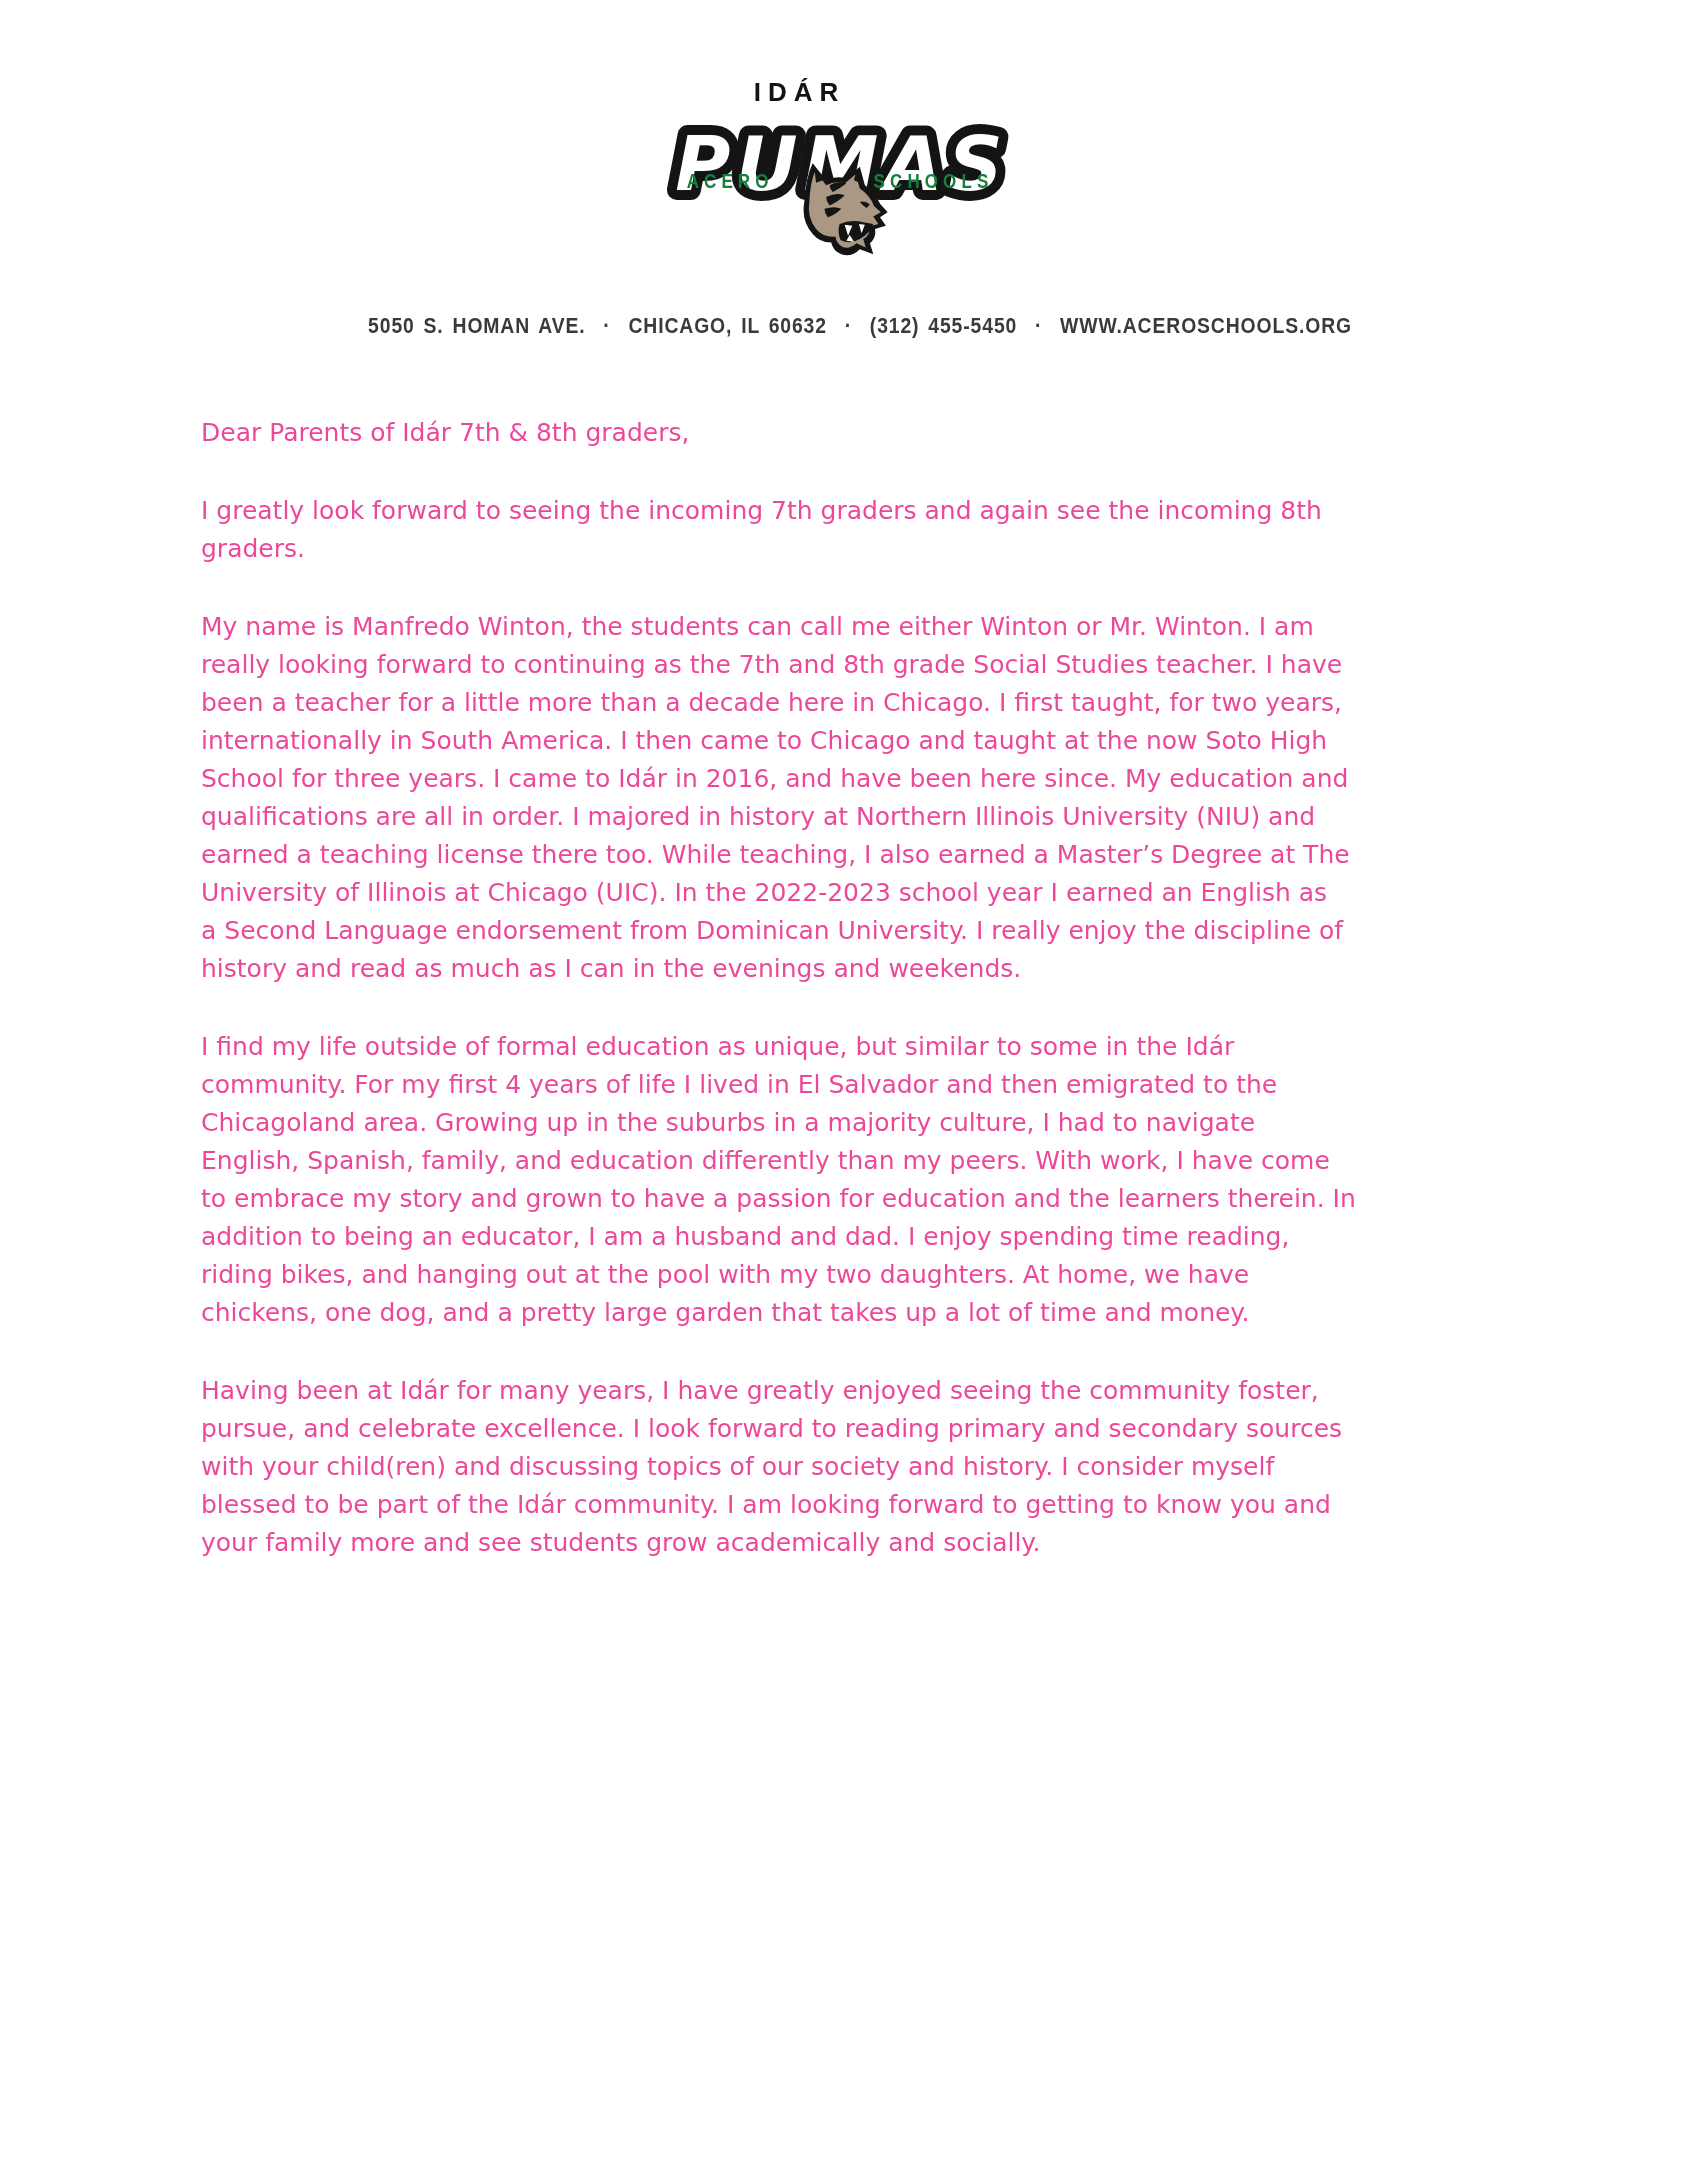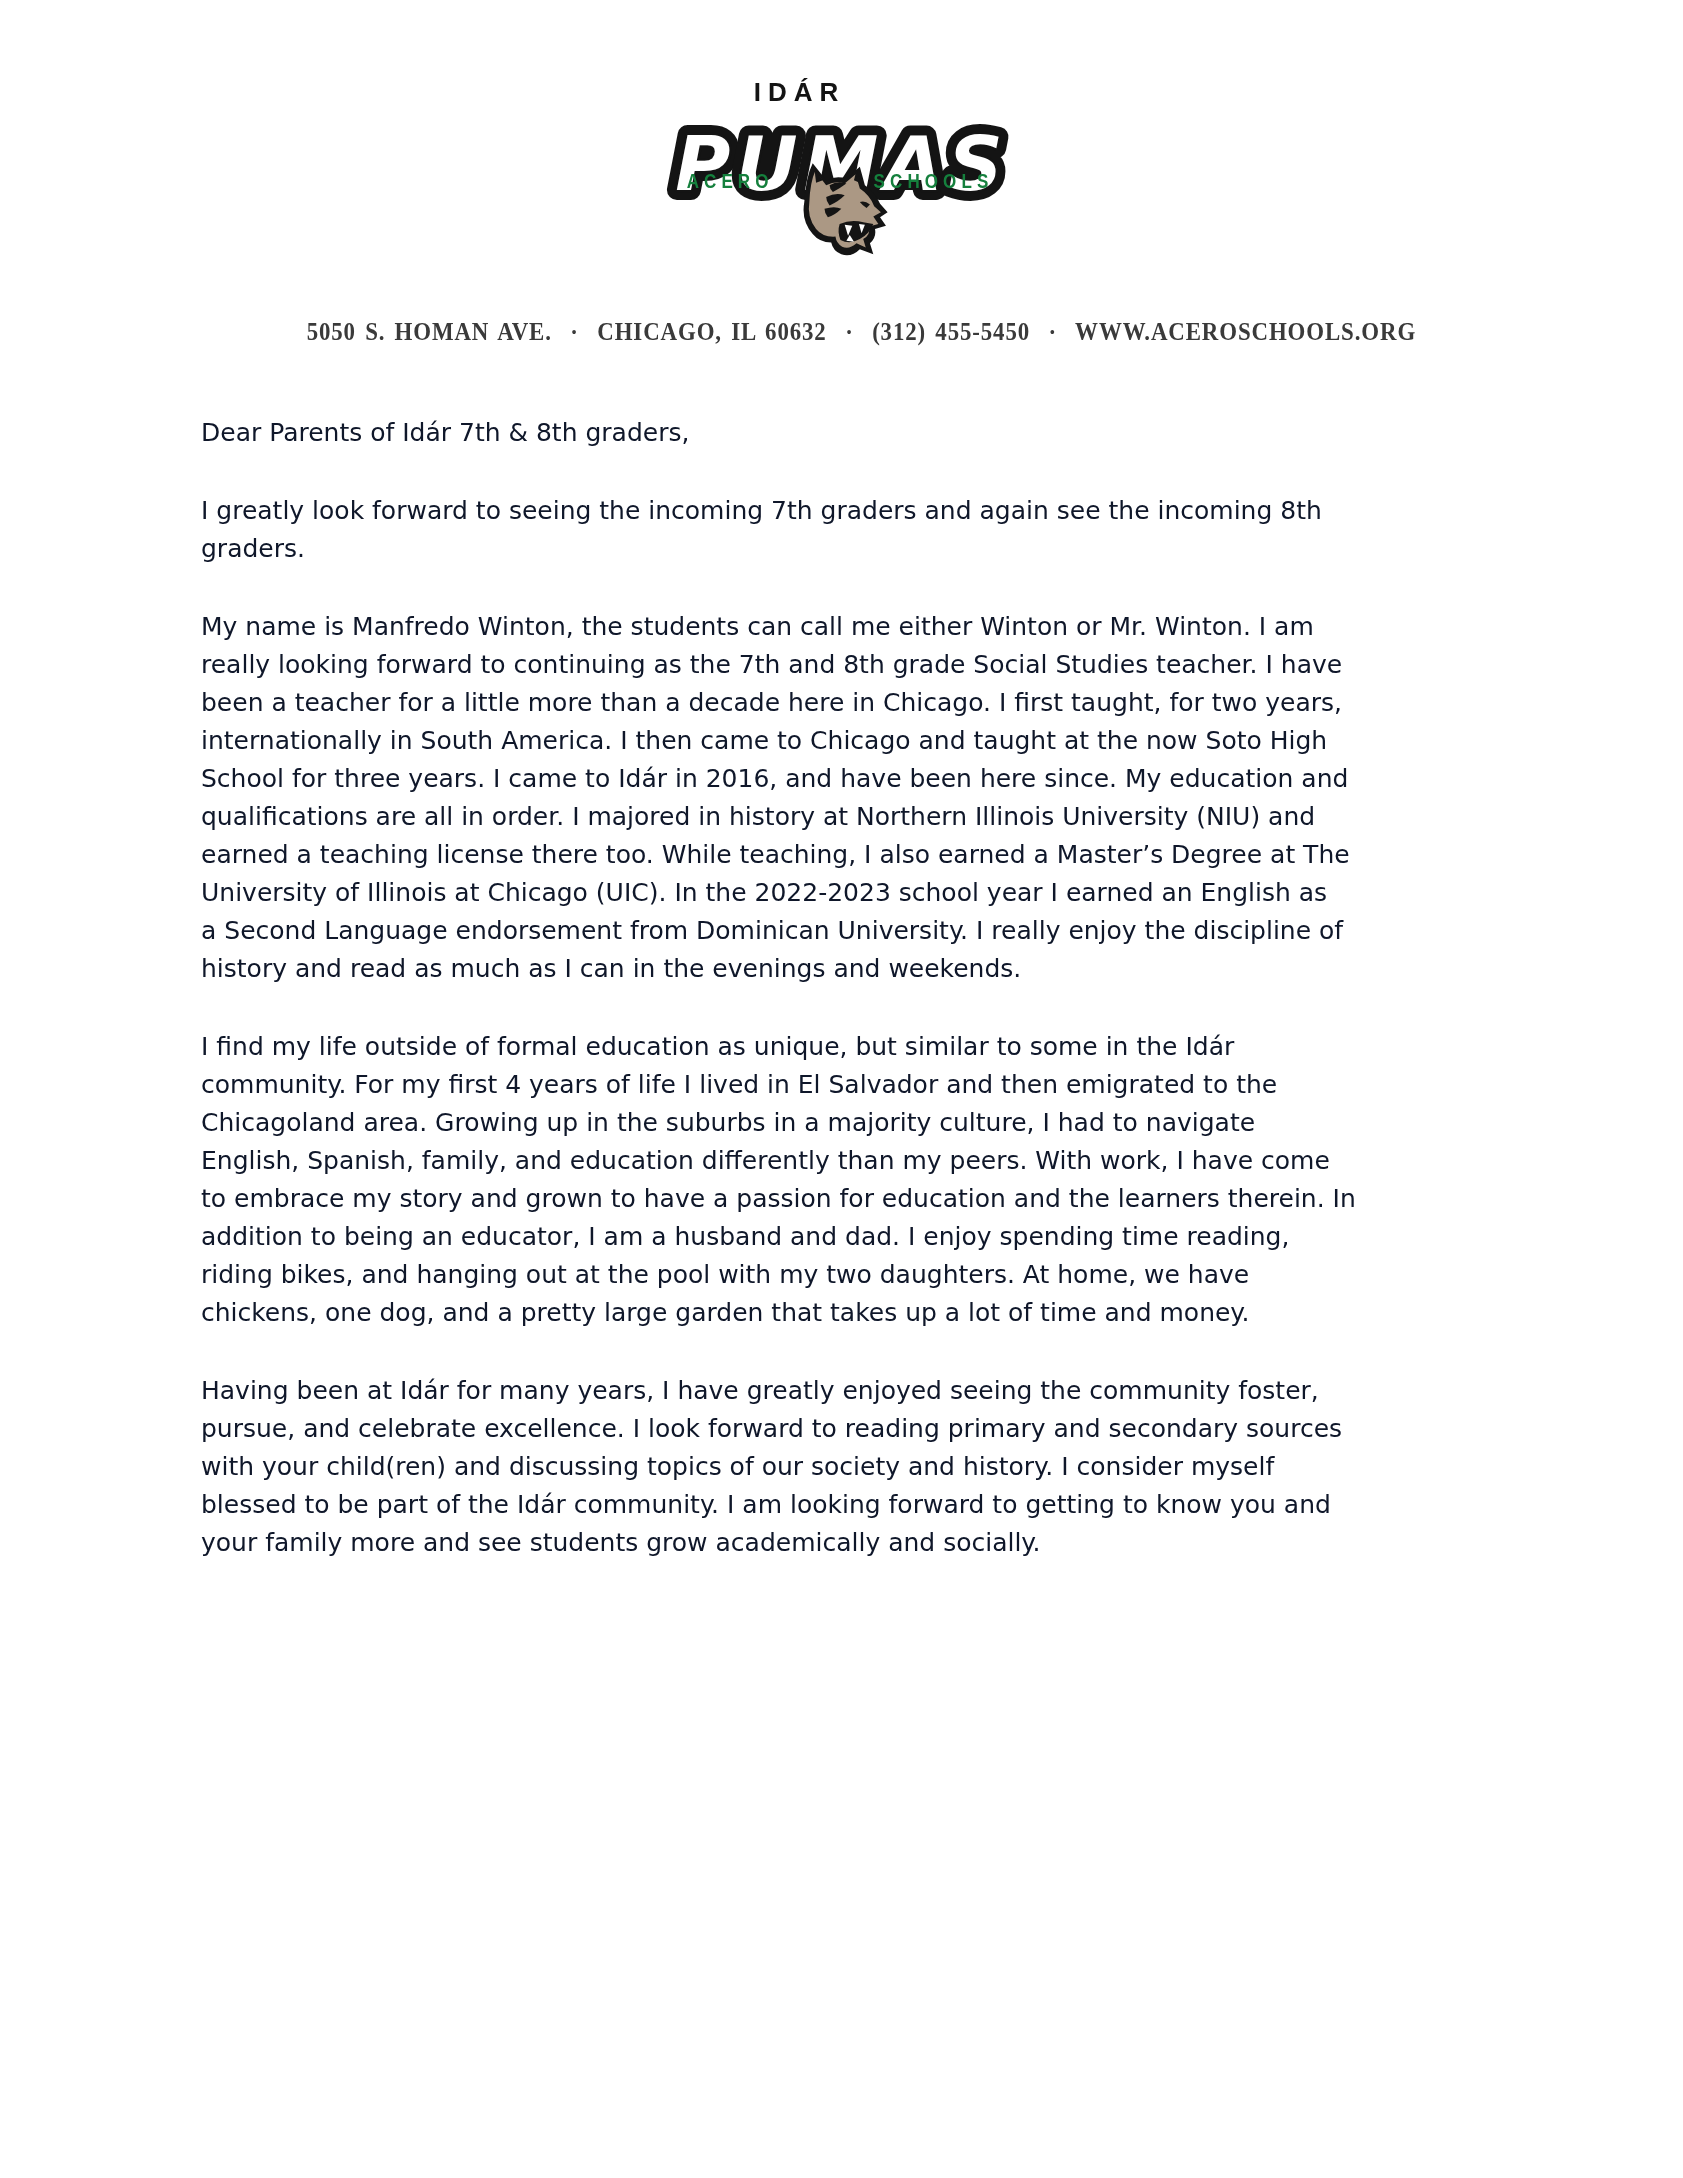--- a/index.html
+++ b/index.html
@@ -34,31 +34,31 @@
   .org-right { right:95px; }
 
   .puma-head{
     position:absolute; top:87px; left:50%;
     transform:translateX(-54%);
     width:101px; height:105px;
   }
 
   .address{
     margin-top:12px;
-    font-family:Liberation Serif, serif;
-    font-weight:bold; font-size:26px; color:#3a3a3a;
+    font-family:Liberation Sans, sans-serif;
+    font-weight:bold; font-size:22px; color:#3a3a3a;
     white-space:pre;
     text-align:center;
   }
   .address > span{ display:inline-block; transform:scaleX(0.88); letter-spacing:1px; word-spacing:3px; }
 
   
   .letter{
     position:absolute; top:414px; left:201px; width:1346px;
-    color:#0f172a;
+    color:#ec4899;
     font-size:25px; line-height:38px;
   }
   .letter p{ margin:0 0 40px 0; white-space:pre; }
   .closing{ margin-top:89px !important; margin-bottom:0 !important; }
   .signature{ margin-top:69px; }
   .signature div{ white-space:pre; }
 </style>
 </head>
 <body>
 

